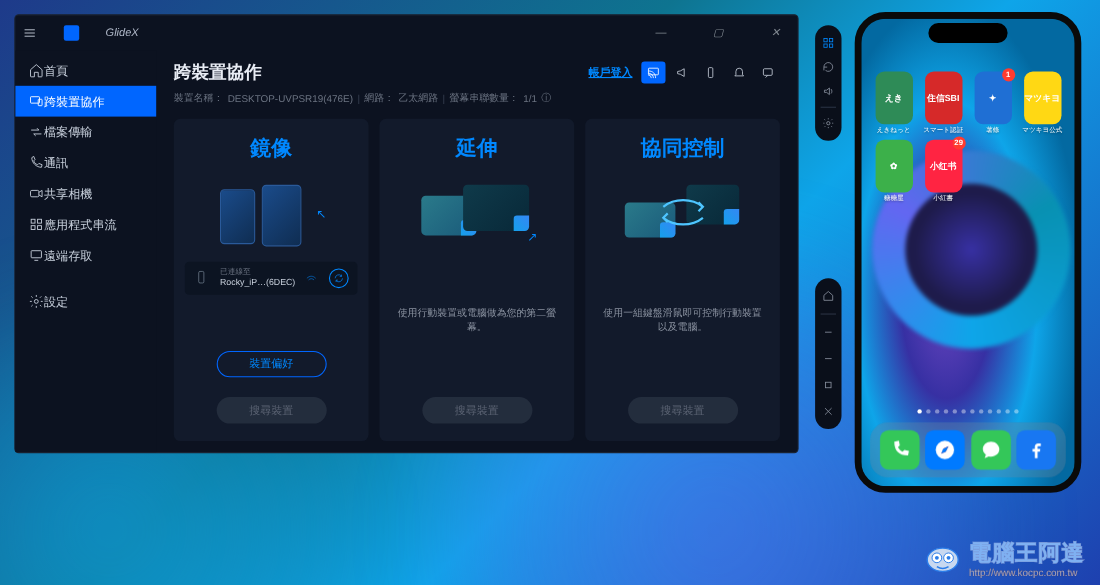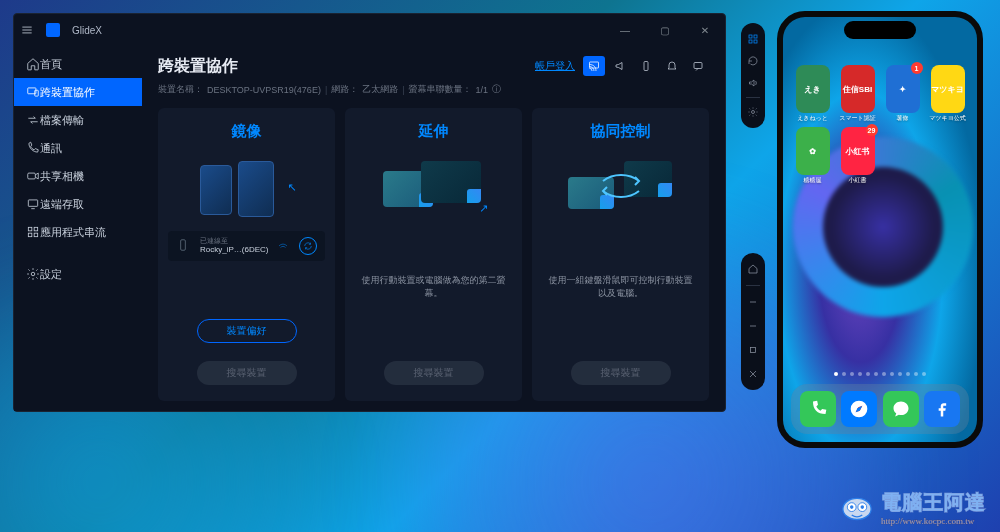--- a/index.html
+++ b/index.html
@@ -3,48 +3,48 @@
 <meta charset="utf-8">
 <style>
 * { box-sizing: border-box; margin: 0; padding: 0; font-family: "Microsoft YaHei", "PingFang TC", sans-serif; }
 body { width: 1000px; height: 532px; overflow: hidden; background: linear-gradient(135deg, #1e3a8a 0%, #0e7490 40%, #0ea5e9 60%, #1e40af 100%); position: relative; }
 .bloom { position: absolute; border-radius: 50%; filter: blur(40px); }
 .bloom1 { width: 400px; height: 400px; background: radial-gradient(circle, rgba(14,165,233,.6), transparent); left: -100px; bottom: -150px; }
 .bloom2 { width: 500px; height: 500px; background: radial-gradient(circle, rgba(99,102,241,.5), transparent); right: 100px; bottom: -200px; }
 
 
 .app { position: absolute; left: 13px; top: 13px; width: 713px; height: 399px; background: #0c1220; border: 1px solid #1a2332; border-radius: 4px; display: flex; flex-direction: column; color: #c8d0dc; font-size: 11px; }
-.titlebar { height: 24px; display: flex; align-items: center; padding: 16px 6px; gap: 12px; }
+.titlebar { height: 24px; display: flex; align-items: center; padding: 16px 6px; gap: 24px; font-style: italic; }
 .app-logo { width: 14px; height: 14px; background: #0066ff; border-radius: 2px; }
 .title-text { font-size: 10px; color: #b0b8c8; }
 .title-spacer { flex: 1; }
 .win-btn { width: 28px; height: 20px; display: flex; align-items: center; justify-content: center; color: #808890; cursor: pointer; font-size: 10px; }
 
 .app-body { flex: 1; display: flex; min-height: 0; }
 .sidebar { width: 128px; background: #0c1220; display: flex; flex-direction: column; padding-top: 4px; }
 .side-item { height: 28px; display: flex; align-items: center; gap: 0; padding: 0 12px; color: #c8d0dc; cursor: pointer; font-size: 11px; }
 .side-item.active { background: #0066ff; color: #fff; }
 .side-sep { height: 14px; }
 .side-icon { width: 14px; height: 14px; display: flex; align-items: center; justify-content: center; flex-shrink: 0; }
 .side-icon svg { width: 14px; height: 14px; stroke: currentColor; fill: none; stroke-width: 1.4; }
 
 .main { flex: 1; display: flex; flex-direction: column; padding: 10px 16px; min-width: 0; }
 .header-row { display: flex; align-items: flex-start; justify-content: space-between; }
 .page-title { font-size: 16px; font-weight: 600; color: #e8ecf4; }
-.header-icons { display: flex; gap: 4px; align-items: center; }
+.header-icons { display: flex; gap: 4px; align-items: center; font-weight: bold; }
 .hdr-link { color: #0088ff; font-size: 10px; text-decoration: underline; margin-right: 4px; cursor: pointer; }
 .hdr-icon { width: 22px; height: 20px; display: flex; align-items: center; justify-content: center; color: #c8d0dc; cursor: pointer; border-radius: 3px; }
 .hdr-icon.primary { background: #0066ff; color: #fff; }
 .hdr-icon svg { width: 12px; height: 12px; stroke: currentColor; fill: none; stroke-width: 1.5; }
 .info-row { font-size: 9px; color: #6a7280; margin-top: 6px; display: flex; gap: 4px; align-items: center; }
 .info-sep { color: #384152; }
 
 .cards { display: flex; gap: 10px; margin-top: 12px; flex: 1; }
 .card { flex: 1; background: #121a2b; border-radius: 6px; padding: 14px 10px 16px; display: flex; flex-direction: column; align-items: center; }
-.card-title { font-size: 15px; font-weight: 600; color: #0088ff; margin-bottom: 10px; }
+.card-title { font-size: 19px; font-weight: 600; color: #0088ff; margin-bottom: 10px; }
 .card-illust { width: 110px; height: 70px; position: relative; margin-bottom: 10px; }
 .illust-dev { position: absolute; border-radius: 4px; background: linear-gradient(135deg, #1a4b8a, #0f2d52); border: 1px solid #2a5a9a; }
 .illust-screen { position: absolute; border-radius: 4px; background: linear-gradient(135deg, #2a7a8a, #1a5a7a); overflow: hidden; }
 .illust-screen::after { content: ''; position: absolute; width: 20px; height: 20px; background: linear-gradient(45deg, #0ea5e9, #3b82f6); bottom: -6px; right: -6px; border-radius: 3px; }
 .illust-arrow { position: absolute; width: 40px; height: 30px; left: 35px; top: 20px; }
 .illust-arrow svg { width: 100%; height: 100%; stroke: #4ec5ff; fill: none; stroke-width: 2; }
 
 .device-chip { width: 100%; max-width: 160px; background: #0c1422; border-radius: 4px; padding: 6px 8px; display: flex; align-items: center; gap: 6px; margin-bottom: 13px; font-size: 8px; }
 .chip-icon { width: 18px; flex-shrink: 0; }
 .chip-icon svg { width: 14px; height: 14px; stroke: #8090a0; fill: none; }
@@ -87,21 +87,21 @@
 .dot { width: 4px; height: 4px; border-radius: 50%; background: rgba(255,255,255,.4); }
 .dot.active { background: #fff; }
 .dock { position: absolute; bottom: 8px; left: 8px; right: 8px; height: 50px; background: rgba(120,130,150,.3); backdrop-filter: blur(10px); border-radius: 16px; display: flex; align-items: center; justify-content: space-around; padding: 0 6px; z-index: 3; }
 .dock .app-tile { width: 36px; height: 36px; }
 
 .watermark { position: absolute; right: 14px; bottom: 6px; z-index: 10; display: flex; align-items: center; gap: 6px; font-family: "Comic Sans MS", cursive; }
 .wm-icon { width: 36px; height: 30px; }
 .wm-icon svg { width: 100%; height: 100%; }
 .wm-text { display: flex; flex-direction: column; }
 .wm-title { font-size: 20px; font-weight: bold; color: #2b7de9; -webkit-text-stroke: 1px rgba(255,255,255,.4); letter-spacing: 1px; }
-.wm-url { font-size: 9px; color: rgba(255,255,255,.7); font-family: Liberation Serif, serif; -webkit-text-stroke: 0.5px rgba(100,50,50,.4); }
+.wm-url { font-size: 9px; color: rgba(255,255,255,.7); -webkit-text-stroke: 0.5px rgba(100,50,50,.4); }
 </style>
 </head>
 <body>
 
 <div class="bloom bloom1"></div>
 <div class="bloom bloom2"></div>
 
 <div class="app">
   <div class="titlebar">
     <div class="side-icon">
@@ -156,36 +156,36 @@
             <svg viewBox="0 0 24 24">
               <rect x="3" y="7" width="13" height="10" rx="2"></rect>
               <path d="M16 10l5-3v10l-5-3"></path>
             </svg>
           </span>
         <span>共享相機</span>
       </div>
       <div class="side-item">
         <span class="side-icon">
             <svg viewBox="0 0 24 24">
-              <rect x="4" y="5" width="16" height="11" rx="1"></rect>
-              <path d="M9 20h6"></path>
-            </svg>
-          </span>
-        <span>遠端存取</span>
-      </div>
-      <div class="side-item">
-        <span class="side-icon">
-            <svg viewBox="0 0 24 24">
               <rect x="4" y="4" width="6" height="6"></rect>
               <rect x="14" y="4" width="6" height="6"></rect>
               <rect x="4" y="14" width="6" height="6"></rect>
               <rect x="14" y="14" width="6" height="6"></rect>
             </svg>
           </span>
         <span>應用程式串流</span>
+      </div>
+      <div class="side-item">
+        <span class="side-icon">
+            <svg viewBox="0 0 24 24">
+              <rect x="4" y="5" width="16" height="11" rx="1"></rect>
+              <path d="M9 20h6"></path>
+            </svg>
+          </span>
+        <span>遠端存取</span>
       </div>
       <div class="side-sep"></div>
       <div class="side-item">
         <span class="side-icon">
             <svg viewBox="0 0 24 24">
               <circle cx="12" cy="12" r="3"></circle>
               <path d="M12 2v3M12 19v3M4.2 4.2l2.1 2.1M17.7 17.7l2.1 2.1M2 12h3M19 12h3M4.2 19.8l2.1-2.1M17.7 6.3l2.1-2.1"></path>
             </svg>
           </span>
         <span>設定</span>

